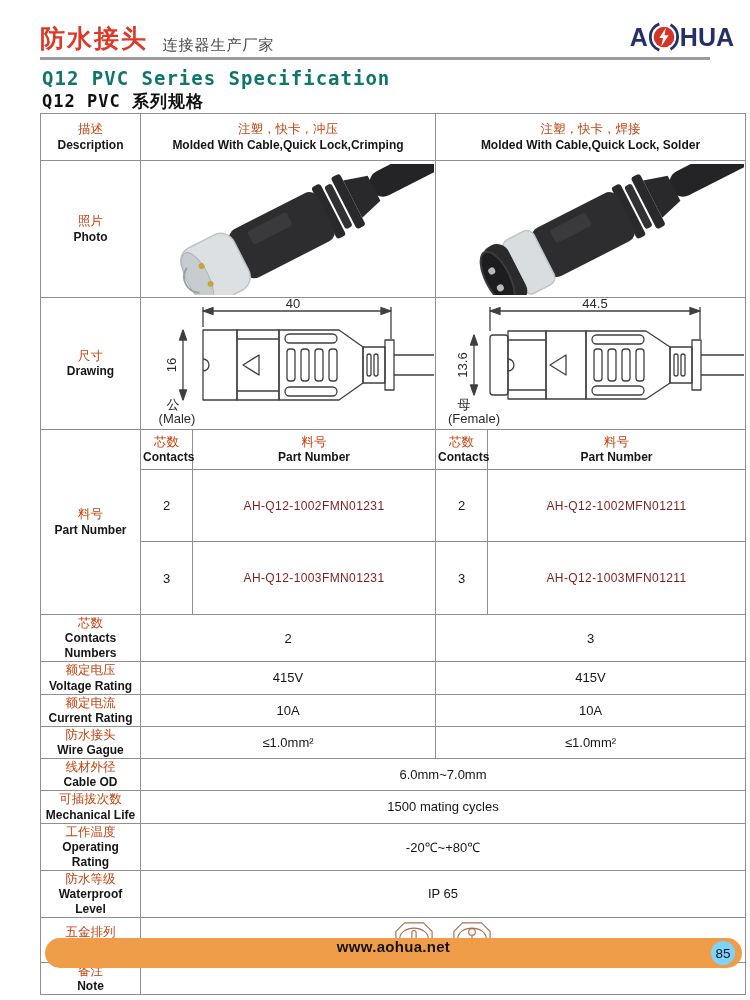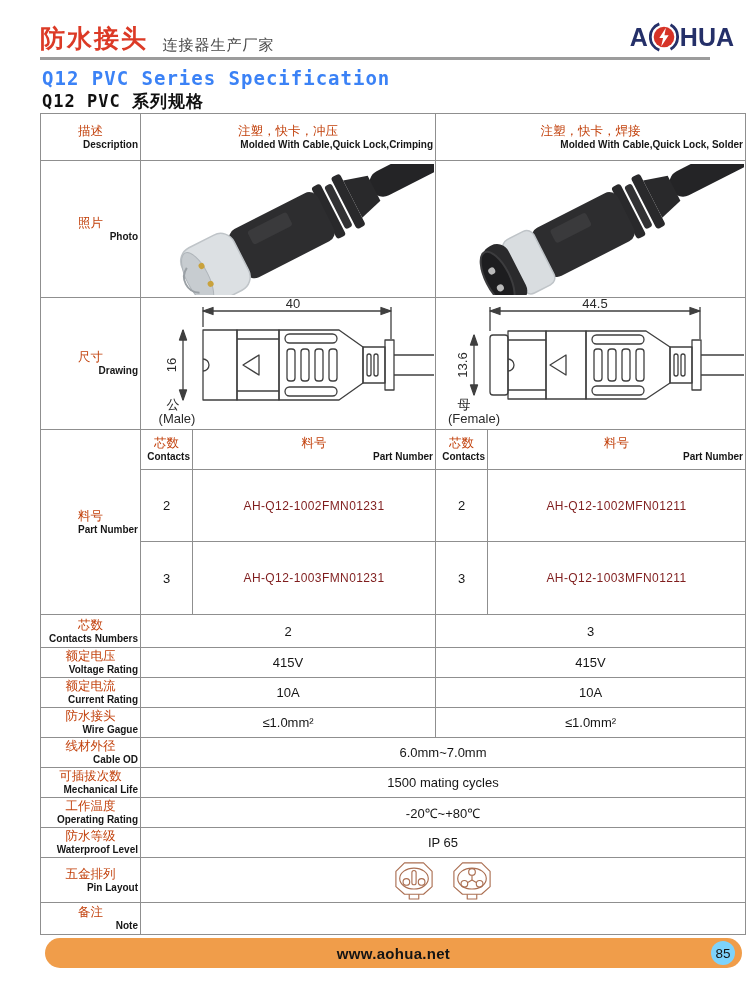--- a/index.html
+++ b/index.html
@@ -22,48 +22,48 @@
   .logo { position:absolute; right:-34px; top:0; display:flex; align-items:center; }
   .logo-text {
     font-size:25px; font-weight:bold; color:#253069;
     font-family:"Liberation Sans", sans-serif; letter-spacing:0px;
   }
   .logo-icon { width:30px; height:30px; margin:0 1px; }
   .top-rule { position:absolute; left:40px; top:57px; width:670px; height:3px; background:#9c9c9c; }
   .title-en {
     position:absolute; left:42px; top:67px;
     font-family:"DejaVu Sans Mono", monospace; font-size:19px; font-weight:bold;
-    color:#3b82f6; letter-spacing:1px;
+    color:#0f766e; letter-spacing:1px;
   }
   .title-zh {
     position:absolute; left:42px; top:90px;
     font-family:"DejaVu Sans Mono", monospace; font-size:17px; font-weight:bold;
     color:#101010; letter-spacing:1px;
   }
   
   table.spec {
     position:absolute; left:40px; top:113px; width:705px;
     border-collapse:collapse; table-layout:fixed;
   }
   table.spec td {
     border:1px solid #8f8f8f; text-align:center; vertical-align:middle;
     padding:0 2px; background:#fff;
   }
   td.blue { background:#a9d6ec; }
   .zh { display:block; font-size:12.5px; color:#c2410c; line-height:1.3; }
-  .en { display:block; font-size:10px; font-weight:bold; color:#161616; line-height:1.25;text-align:right; }
+  .en { display:block; font-size:12px; font-weight:bold; color:#161616; line-height:1.25; }
   .val { font-size:13px; color:#161616; }
   .pn  { font-size:12px; color:#7f1d1d; letter-spacing:.4px; }
   .cellsvg { display:block; margin:0 auto; }
   .pins { display:flex; justify-content:center; align-items:center; gap:14px; }
   
   .footer-bar {
     position:absolute; left:45px; top:938px; width:697px; height:30px;
     background:#f09d4a; border-radius:16px;
-    display:flex; align-items:center; justify-content:center;
+    display:flex; align-items:flex-start; justify-content:center;
   }
   .footer-url { font-size:15px; font-weight:bold; color:#141414; letter-spacing:.3px; }
   .page-badge {
     position:absolute; right:7px; top:3px; width:24px; height:24px;
     background:#7dd3fc; border-radius:50%;
     display:flex; align-items:center; justify-content:center;
     font-size:13.5px; color:#141414;
   }
   svg { display:block; }
 </style>

